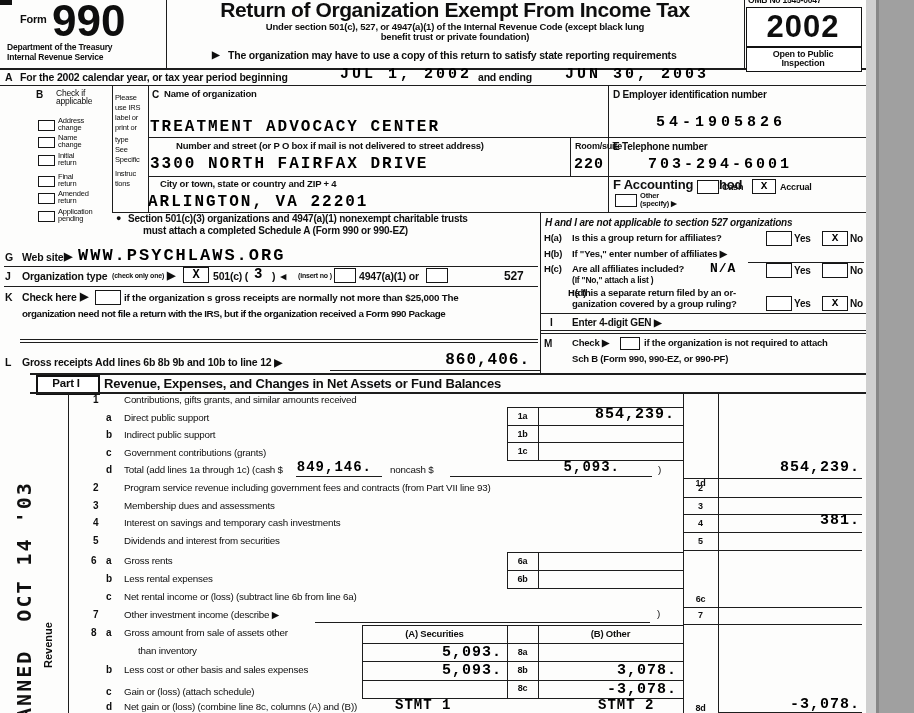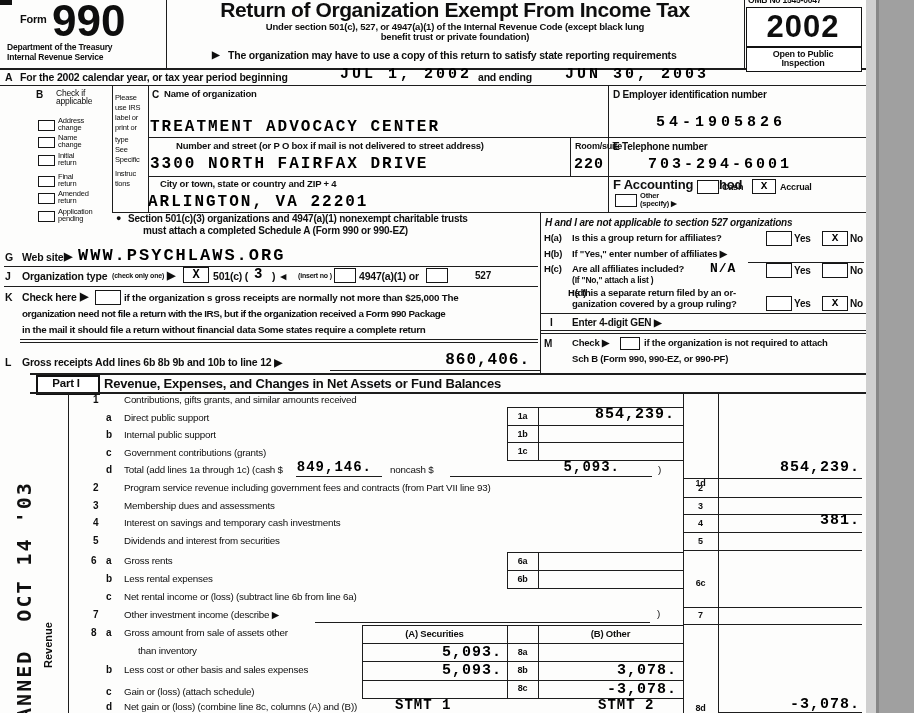--- a/index.html
+++ b/index.html
@@ -185,30 +185,29 @@
   <div class="t" style="left:112px;top:272px;font-size:7px;">(check only one)</div>
   <div class="t" style="left:167px;top:269px;font-size:11px;">▶</div>
   <span class="cb" style="left:183px;top:267px;width:24px;height:14px;font-size:12px;line-height:14px;">X</span>
   <div class="t" style="left:213px;top:270px;font-size:10.5px;">501(c) (</div>
   <div class="mono" style="left:254px;top:266px;font-size:14px;">3</div>
   <div class="t" style="left:272px;top:270px;font-size:10.5px;">) ◄</div>
   <div class="t" style="left:298px;top:272px;font-size:7px;">(insert no )</div>
   <span class="cb" style="left:334px;top:268px;width:20px;height:13px;"></span>
   <div class="t" style="left:359px;top:270px;font-size:10.5px;">4947(a)(1) or</div>
   <span class="cb" style="left:426px;top:268px;width:20px;height:13px;"></span>
-  <div class="t" style="left:431px;top:270px;font-size:10px;padding-left:44px;">527</div>
+  <div class="t" style="left:460px;top:270px;font-size:12px;padding-left:44px;">527</div>
   <div class="hl" style="left:4px;top:286px;width:534px;"></div>
 
   <div class="t" style="left:5px;top:291px;font-size:10.5px;">K</div>
   <div class="t" style="left:22px;top:291px;font-size:10.5px;">Check here</div>
   <div class="t" style="left:80px;top:290px;font-size:11px;">▶</div>
   <span class="cb" style="left:95px;top:290px;width:24px;height:13px;"></span>
   <div class="t" style="left:124px;top:292px;font-size:9.8px;">if the organization s gross receipts are normally not more than $25,000  The</div>
   <div class="t" style="left:22px;top:308px;font-size:9.8px;letter-spacing:-0.4px;">organization need not file a return with the IRS, but if the organization received a Form 990 Package</div>
-  <div class="t" style="left:22px;top:324px;font-size:9.8px;letter-spacing:-0.3px;">in the mail  it should file a return without financial data  Some states require a complete return</div>
   <div class="hl" style="left:20px;top:339px;width:518px;"></div>
   <div class="hl" style="left:20px;top:342px;width:518px;"></div>
 
   <div class="t" style="left:5px;top:356px;font-size:10.5px;">L</div>
   <div class="t" style="left:22px;top:356px;font-size:10.5px;">Gross receipts  Add lines 6b  8b  9b  and 10b to line 12 ▶</div>
   <div class="mono rt" style="left:390px;top:351px;width:140px;font-size:16px;">860,406.</div>
   <div class="hl" style="left:330px;top:370px;width:210px;"></div>
 
   <div class="hl" style="left:30px;top:373px;width:836px;height:2px;"></div>
   <div class="box" style="left:36px;top:375px;width:60px;height:16px;border-width:2px;"></div>
@@ -229,21 +228,21 @@
   <div class="hl" style="left:507px;top:425px;width:176px;"></div>
   <div class="hl" style="left:507px;top:442px;width:176px;"></div>
   <div class="hl" style="left:507px;top:460px;width:176px;"></div>
 
   <div class="t reg" style="left:106px;top:412px;font-weight:bold;">a</div>
   <div class="t reg" style="left:124px;top:412px;font-weight:normal;font-size:9.8px;">Direct public support</div>
   <div class="t ctr" style="left:507px;top:411px;width:31px;font-size:9px;">1a</div>
   <div class="mono rt" style="left:543px;top:406px;width:132px;">854,239.</div>
 
   <div class="t reg" style="left:106px;top:429px;font-weight:bold;">b</div>
-  <div class="t reg" style="left:124px;top:429px;font-weight:normal;font-size:9.8px;">Internal public support</div>
+  <div class="t reg" style="left:124px;top:429px;font-weight:normal;font-size:9.8px;">Indirect public support</div>
   <div class="t ctr" style="left:507px;top:429px;width:31px;font-size:9px;">1b</div>
 
   <div class="t reg" style="left:106px;top:447px;font-weight:bold;">c</div>
   <div class="t reg" style="left:124px;top:447px;font-weight:normal;font-size:9.8px;">Government contributions (grants)</div>
   <div class="t ctr" style="left:507px;top:446px;width:31px;font-size:9px;">1c</div>
 
   <div class="t reg" style="left:106px;top:464px;font-weight:bold;">d</div>
   <div class="t reg" style="left:124px;top:464px;font-weight:normal;font-size:9.8px;">Total (add lines 1a through 1c) (cash $</div>
   <div class="mono rt" style="left:284px;top:459px;width:88px;font-size:14px;">849,146.</div>
   <div class="hl" style="left:296px;top:476px;width:86px;"></div>
@@ -286,21 +285,21 @@
   <div class="t reg" style="left:106px;top:555px;font-weight:bold;">a</div>
   <div class="t reg" style="left:124px;top:555px;font-weight:normal;font-size:9.8px;">Gross rents</div>
   <div class="t ctr" style="left:507px;top:556px;width:31px;font-size:9px;">6a</div>
 
   <div class="t reg" style="left:106px;top:573px;font-weight:bold;">b</div>
   <div class="t reg" style="left:124px;top:573px;font-weight:normal;font-size:9.8px;">Less  rental expenses</div>
   <div class="t ctr" style="left:507px;top:574px;width:31px;font-size:9px;">6b</div>
 
   <div class="t reg" style="left:106px;top:591px;font-weight:bold;">c</div>
   <div class="t reg" style="left:124px;top:591px;font-weight:normal;font-size:9.8px;">Net rental income or (loss) (subtract line 6b from line 6a)</div>
-  <div class="t ctr" style="left:683px;top:578px;width:35px;font-size:9px;">6c</div>
+  <div class="t ctr" style="left:683px;top:594px;width:35px;font-size:9px;">6c</div>
   <div class="hl" style="left:683px;top:607px;width:179px;"></div>
 
   <div class="t reg" style="left:93px;top:609px;font-weight:bold;">7</div>
   <div class="t reg" style="left:124px;top:609px;font-weight:normal;font-size:9.8px;">Other investment income (describe ▶</div>
   <div class="hl" style="left:315px;top:622px;width:335px;"></div>
   <div class="t reg" style="left:657px;top:608px;font-weight:normal;font-size:9.8px;">)</div>
   <div class="t ctr" style="left:683px;top:610px;width:35px;font-size:9px;">7</div>
   <div class="hl" style="left:683px;top:624px;width:179px;"></div>
 
   <div class="hl" style="left:362px;top:625px;width:321px;"></div>

